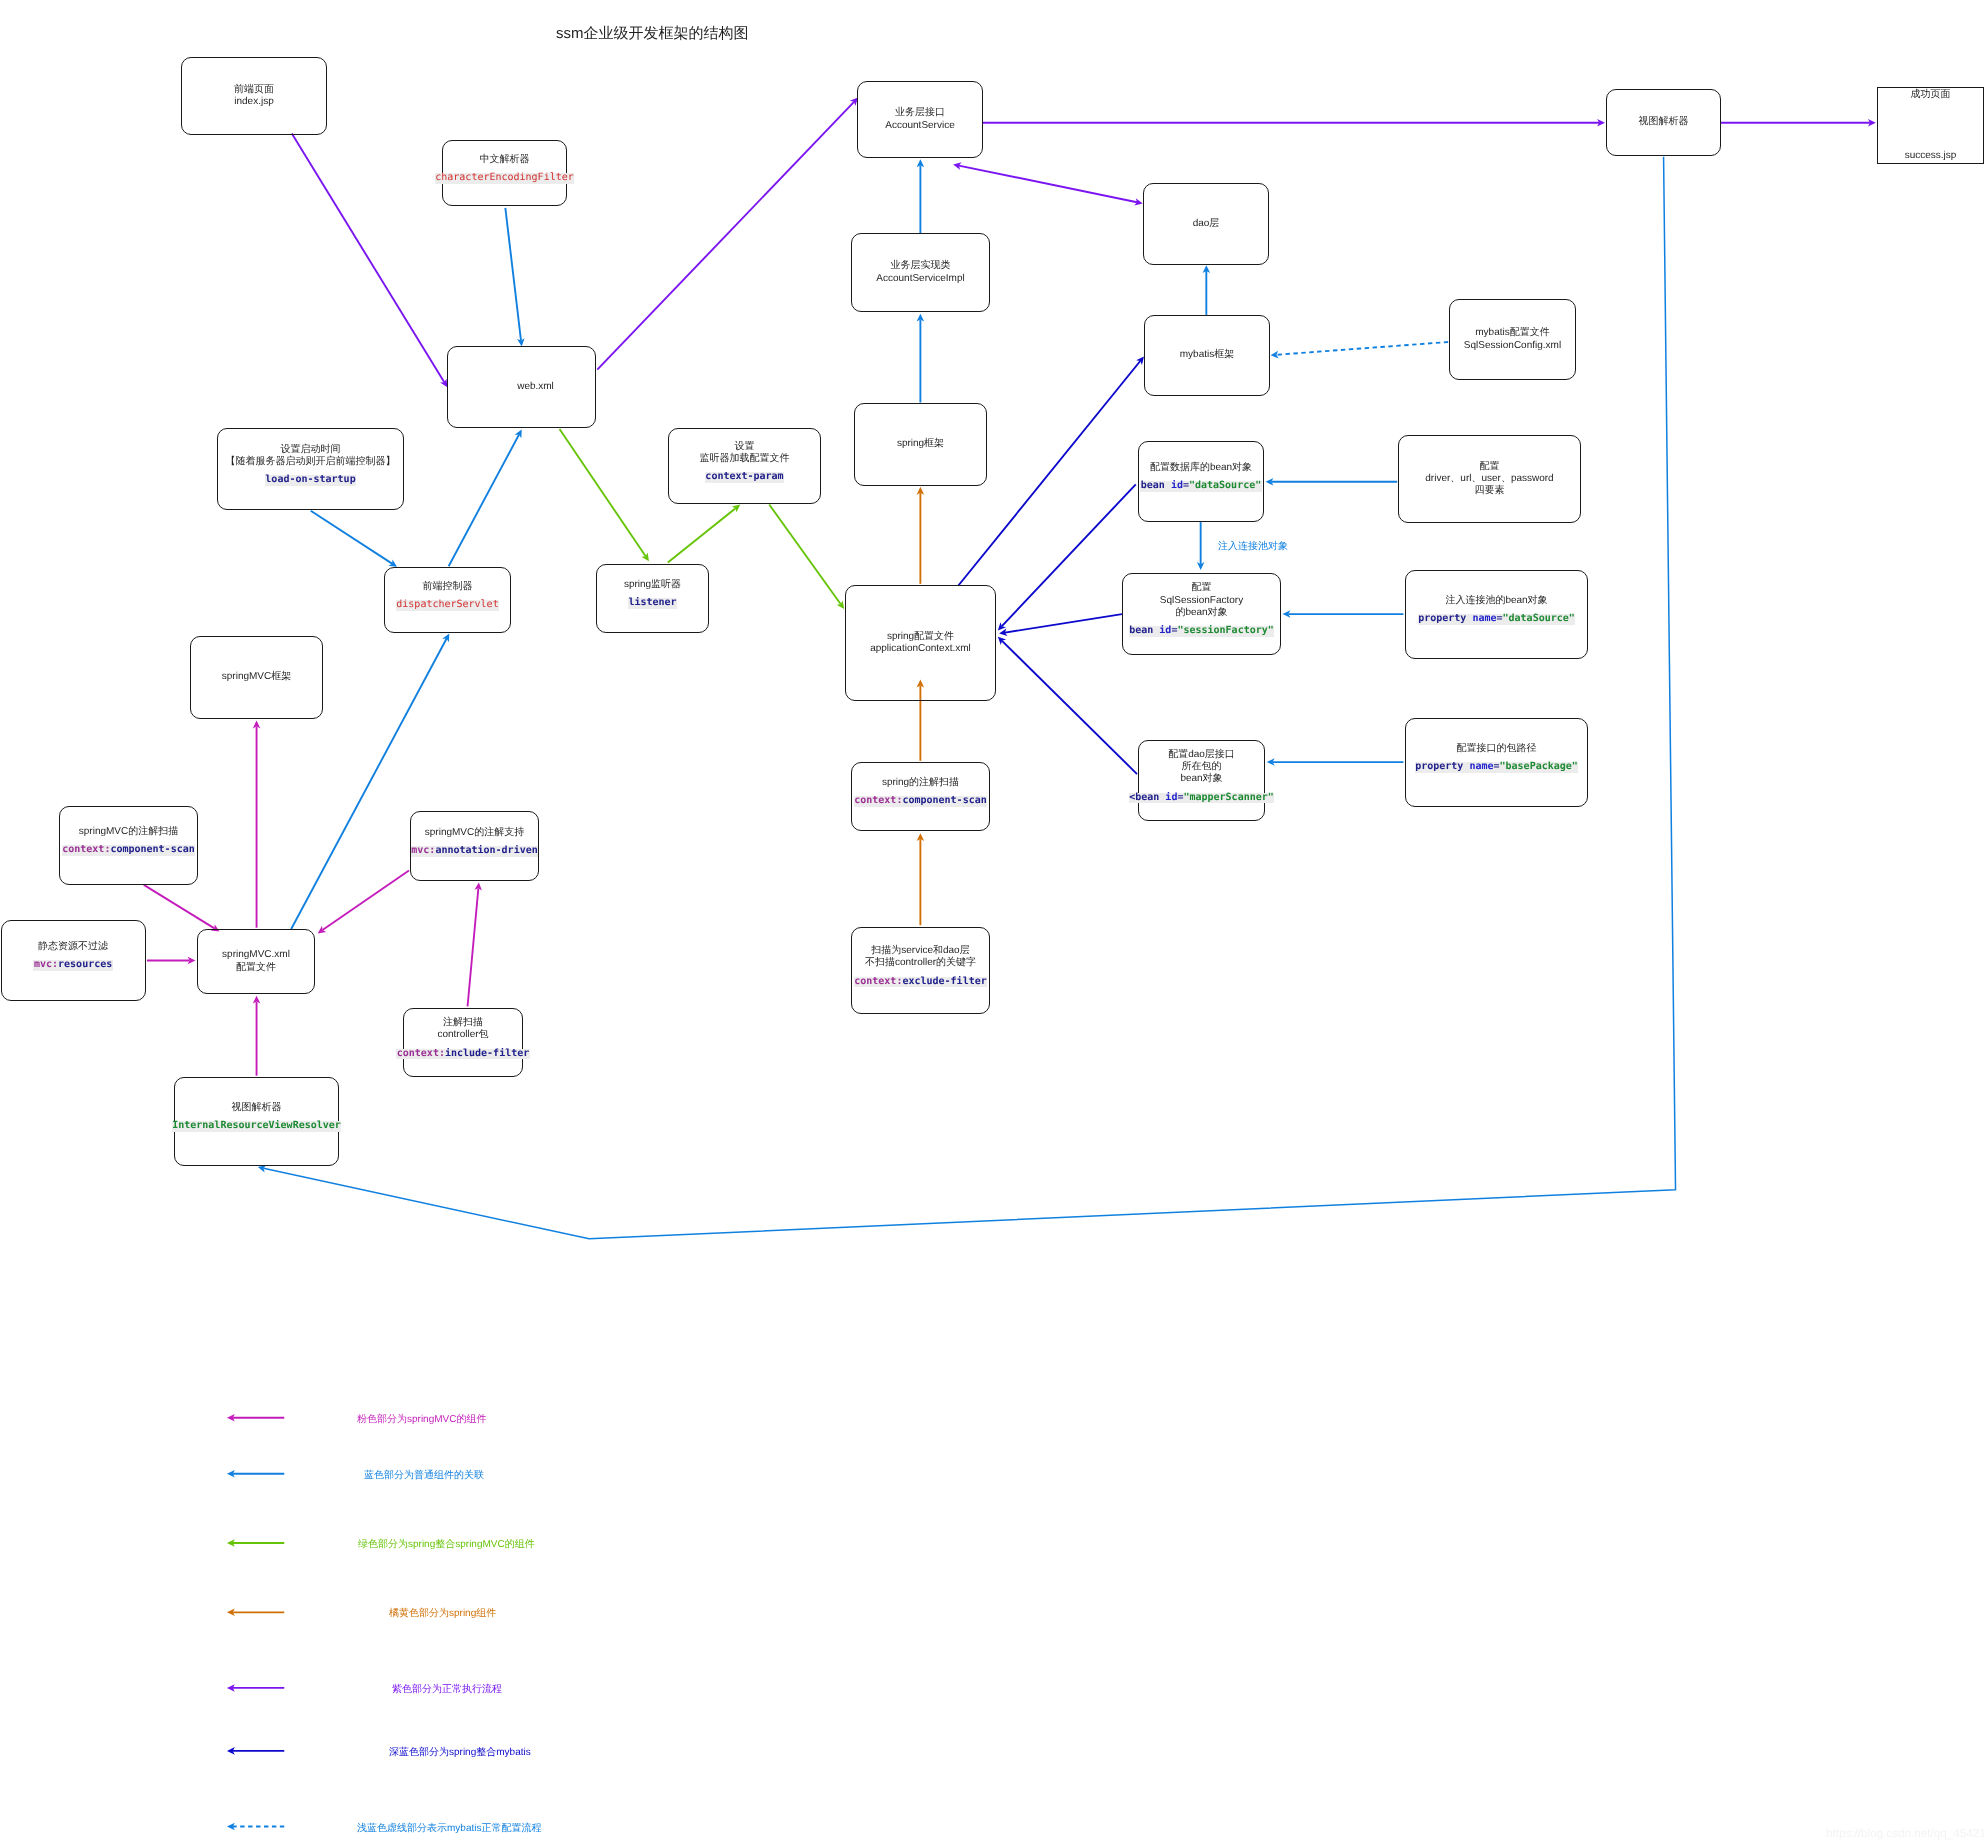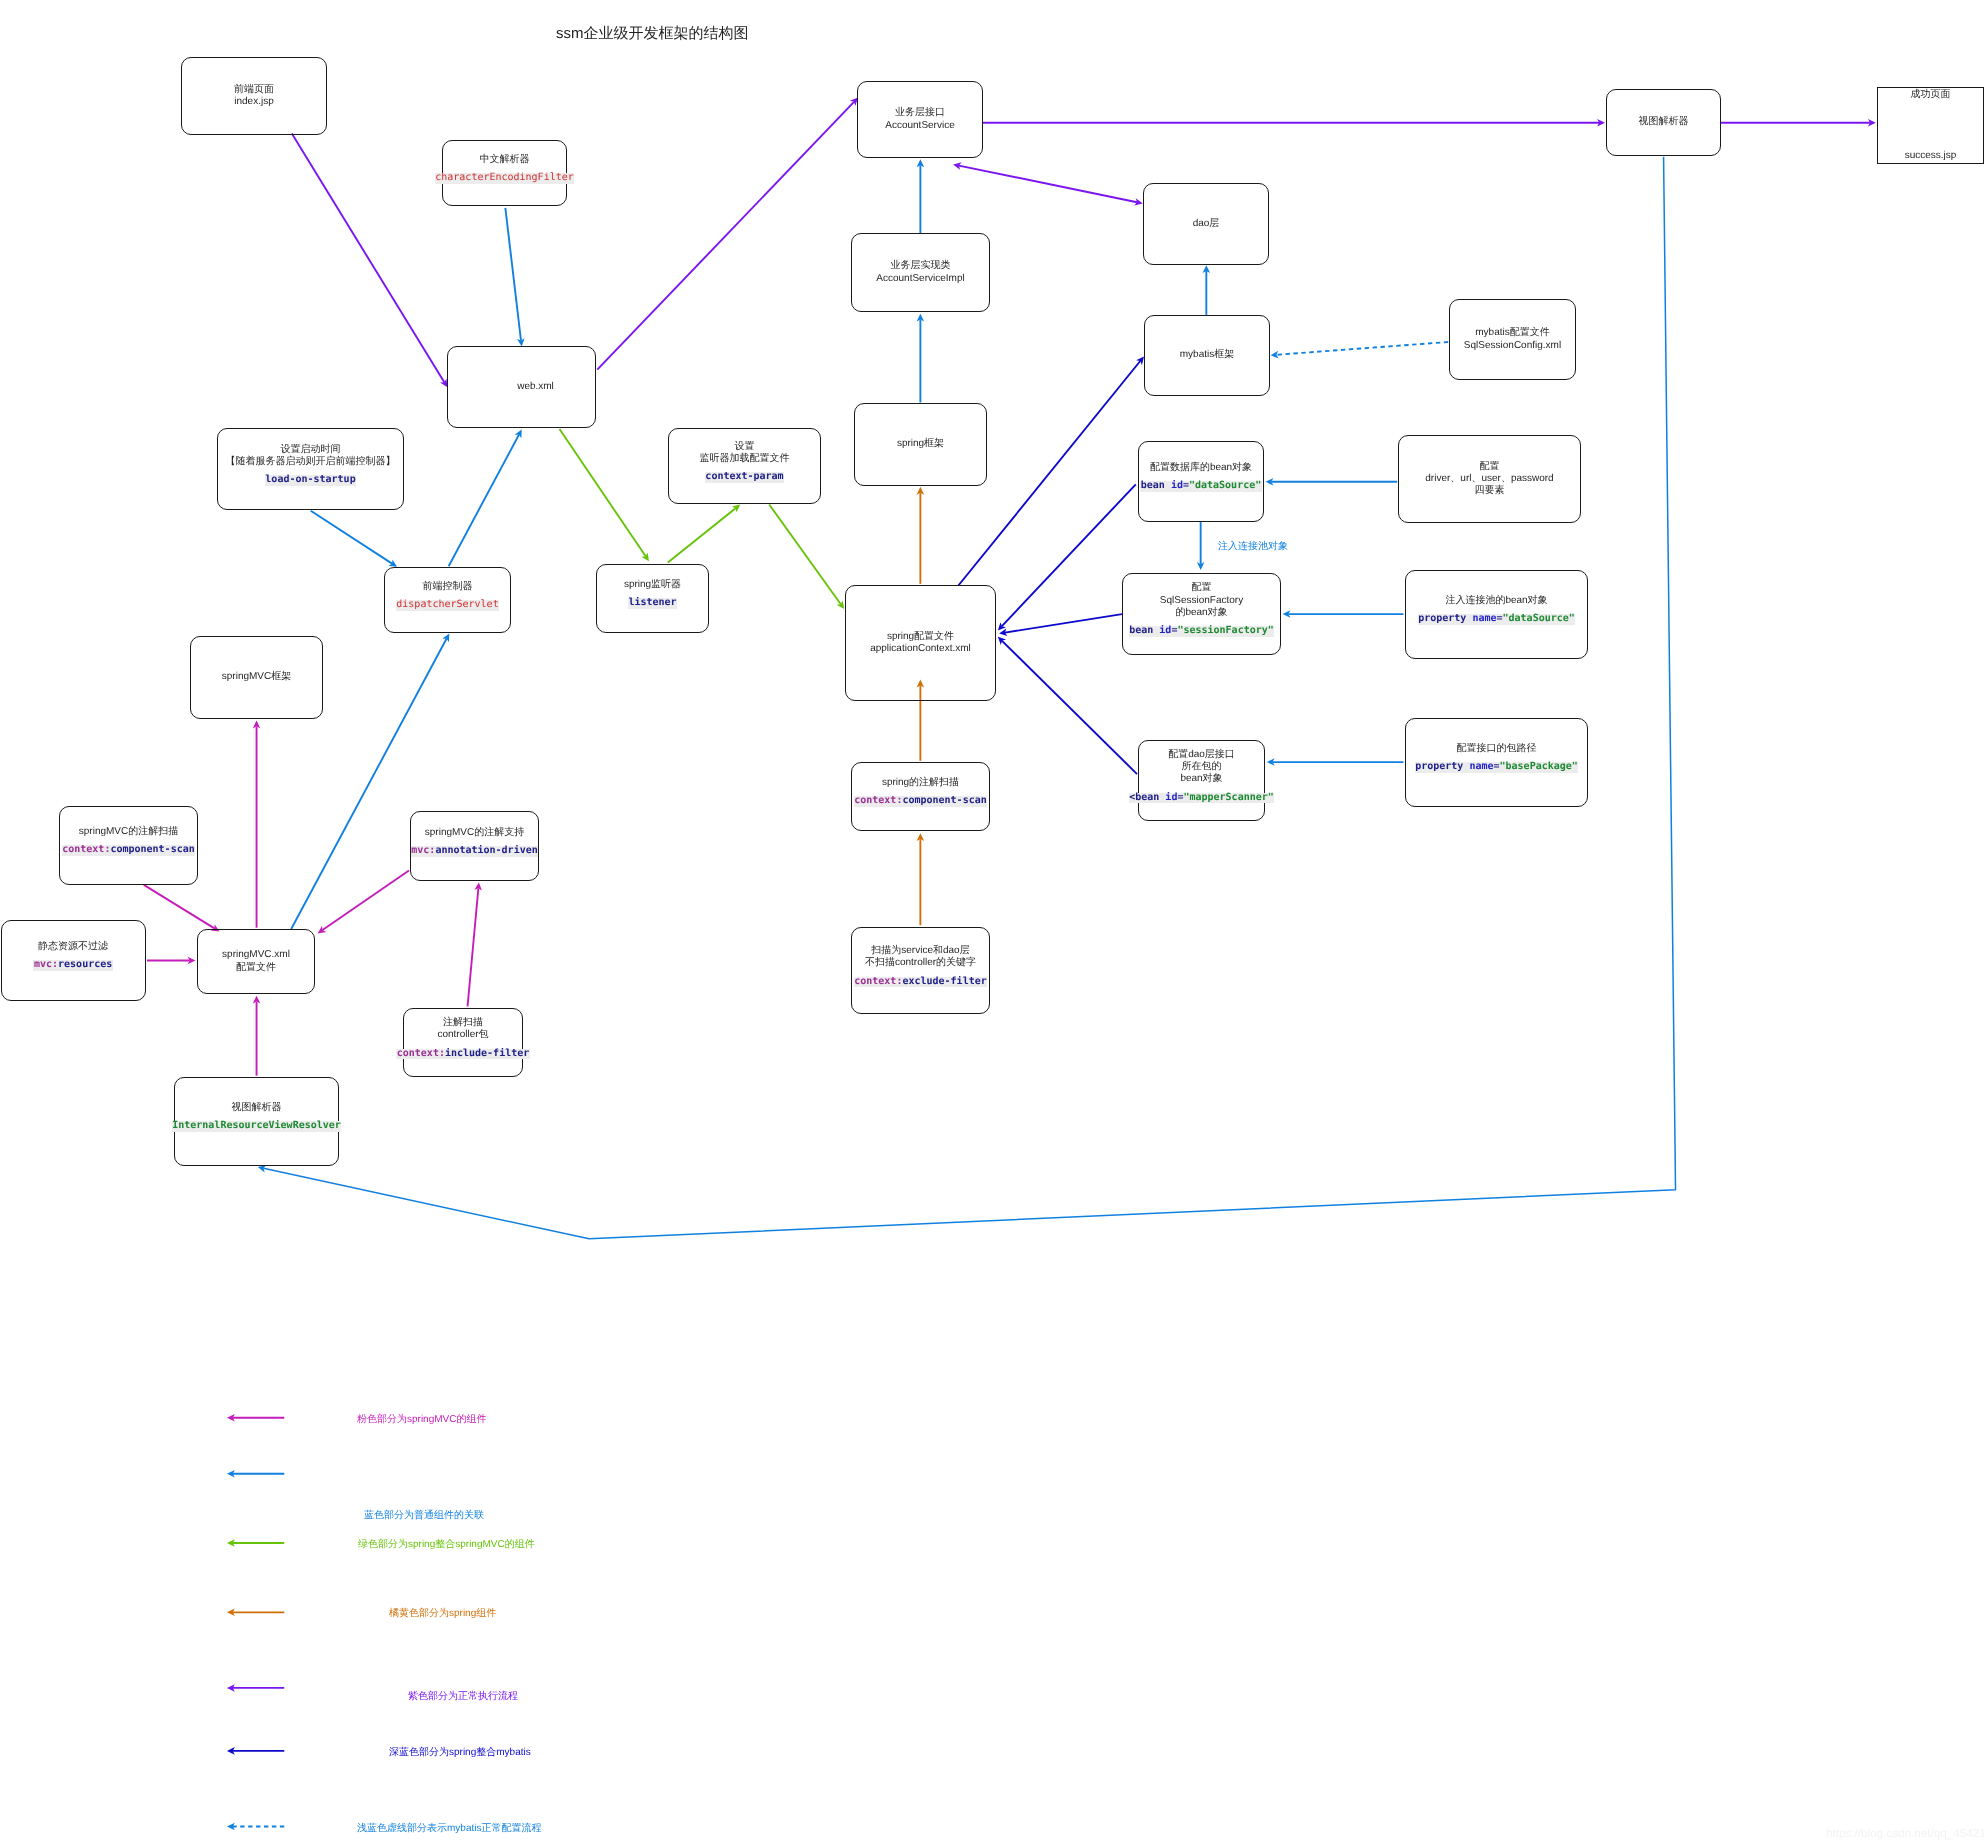--- a/index.html
+++ b/index.html
@@ -244,23 +244,23 @@
       <div class="node" style="left: 1606px; top: 89px; width: 115px; height: 67px;">
         <span class="ln">视图解析器</span>
       </div>
       <div class="node sharp" style="left: 1877px; top: 87px; width: 107px; height: 77px;">
         <span class="ln">成功页面</span>
         <span class="ln">success.jsp</span>
       </div>
     </div>
   <div id="legend-layer">
       <div class="lgtext" style="left: 357px; top: 1412px; color: rgb(196, 28, 187);">粉色部分为springMVC的组件</div>
-      <div class="lgtext" style="left: 364px; top: 1468px; color: rgb(16, 128, 224); margin-top: 40px;">蓝色部分为普通组件的关联</div>
+      <div class="lgtext" style="left: 364px; top: 1468px; color: rgb(16, 128, 224);">蓝色部分为普通组件的关联</div>
       <div class="lgtext" style="left: 358px; top: 1537px; color: rgb(102, 196, 8);">绿色部分为spring整合springMVC的组件</div>
       <div class="lgtext" style="left: 389px; top: 1606px; color: rgb(208, 112, 7);">橘黄色部分为spring组件</div>
-      <div class="lgtext" style="left: 408px; top: 1682px; color: rgb(122, 20, 240); margin-top: 7px;">紫色部分为正常执行流程</div>
+      <div class="lgtext" style="left: 392px; top: 1682px; color: rgb(122, 20, 240);">紫色部分为正常执行流程</div>
       <div class="lgtext" style="left: 389px; top: 1745px; color: rgb(12, 8, 204);">深蓝色部分为spring整合mybatis</div>
       <div class="lgtext" style="left: 357px; top: 1821px; color: rgb(16, 128, 224);">浅蓝色虚线部分表示mybatis正常配置流程</div>
     </div>
   <div class="wm" style="left:1826px;top:1827px;">https://blog.csdn.net/qq_45421186</div>
 <div class="elabel" style="left: 1218px; top: 539px; color: rgb(16, 128, 224);">注入连接池对象</div>
   </div>
 
 
 </body></html>

